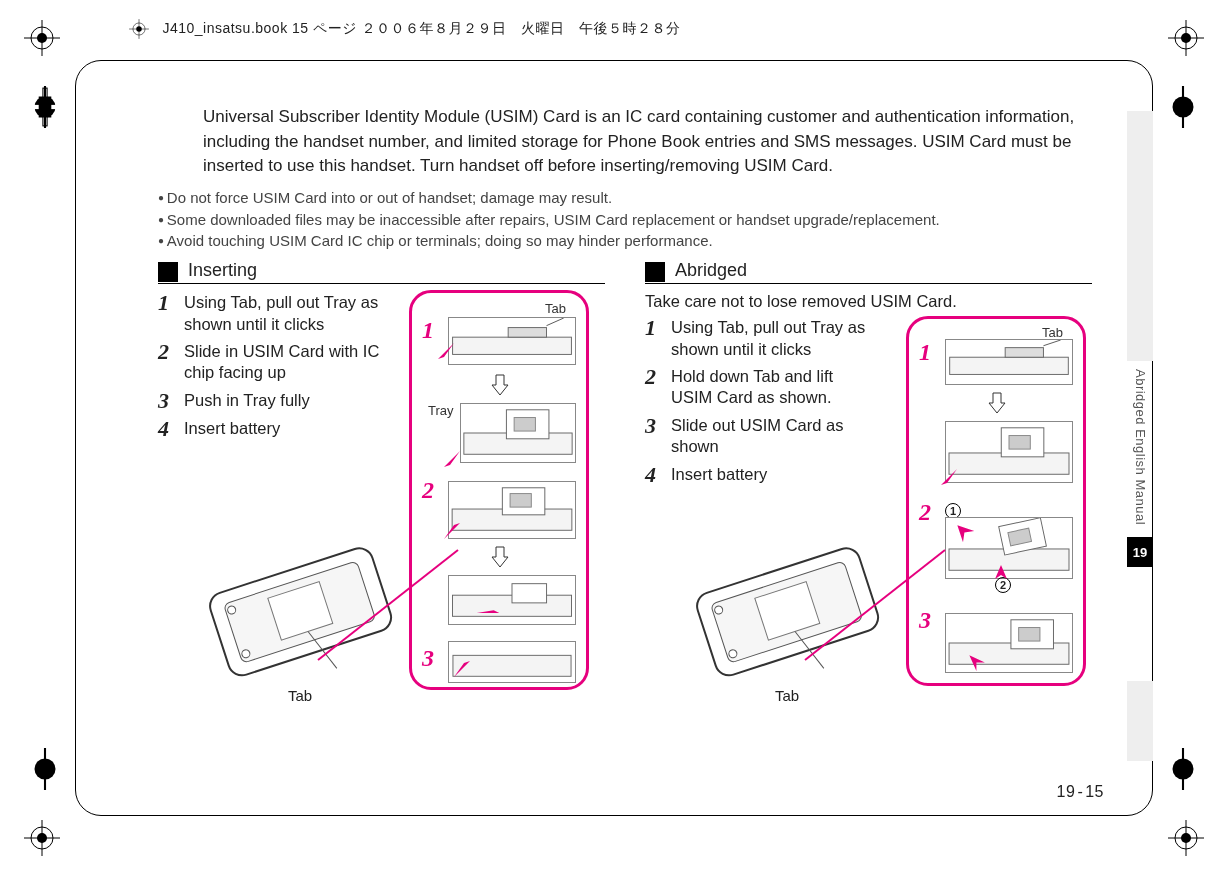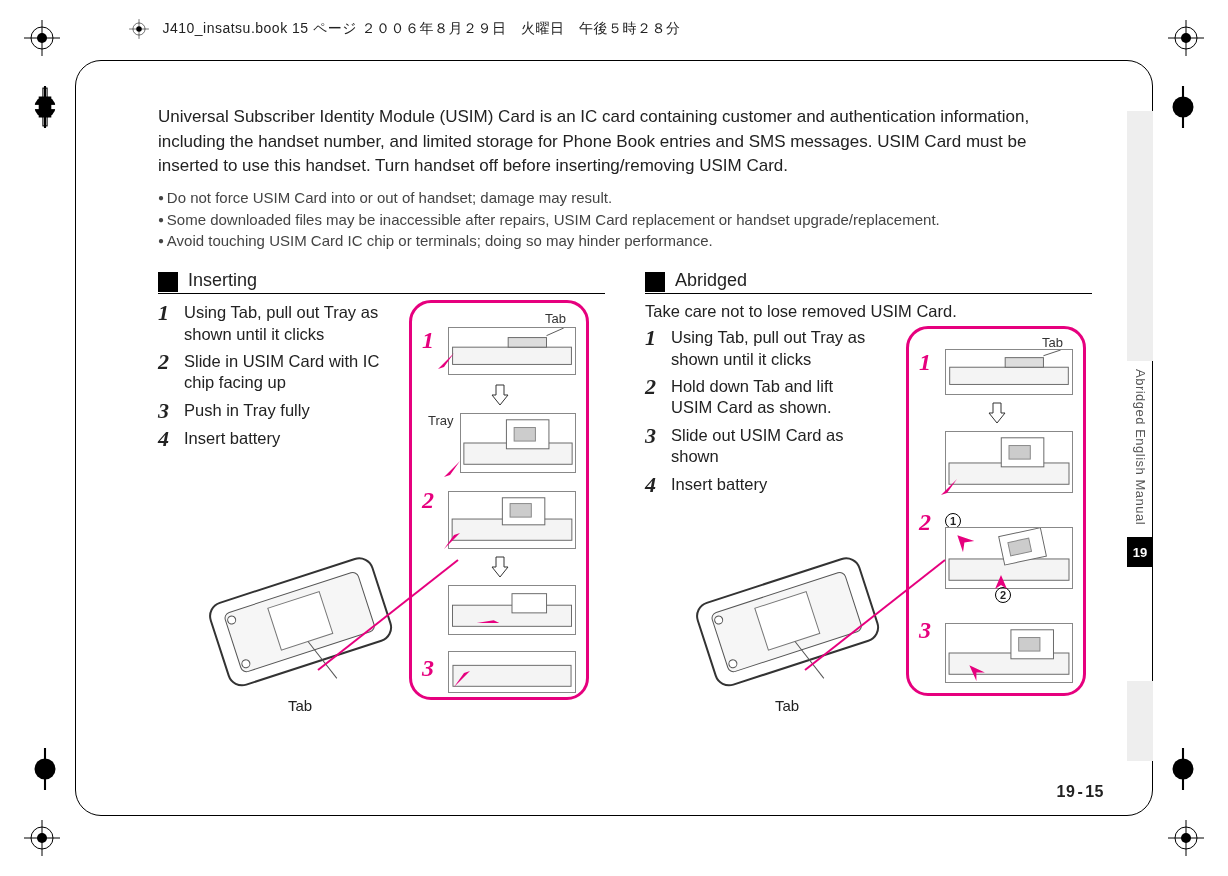--- a/index.html
+++ b/index.html
@@ -74,27 +74,27 @@
 
   .section-bar {
     background: #000; color: #fff;
     font-size: 19px;
     padding: 3px 14px;
     border-radius: 4px 4px 0 0;
     display: inline-block;
     width: 100%;
     margin-bottom: 10px;
   }
-  .intro { font-size: 17px; line-height: 1.45; max-width: 900px; }
+  .intro { font-size: 17px; line-height: 1.45; max-width: 900px; margin-left: 45px; }
   .bullets { margin-top: 8px; font-size: 15px; color:#444; }
   .bullets div::before { content:"● "; font-size:10px; vertical-align:2px; }
   .bullets div { line-height: 1.45; }
 
   .columns {
-    display: flex; gap: 40px; margin-top: 18px;
+    display: flex; gap: 40px; margin-top: 8px;
     align-items: flex-start;
   }
   .col { flex: 1; position: relative; min-height: 440px; }
 
   .subhead {
     display: flex; align-items: center;
     border-bottom: 1px solid #000;
     margin-bottom: 8px;
   }
   .subhead .sq { width: 20px; height: 20px; background:#000; margin-right:10px; }
@@ -144,21 +144,21 @@
   }
   .phone svg { width:100%; height:100%; }
   .phone-label {
     position:absolute; bottom:-4px; left:130px;
     font-size:15px;
   }
   .leader { position:absolute; stroke:#e6007e; }
 
   .page-num {
     position:absolute; bottom:14px; right:48px;
-    font-size:16px; letter-spacing:0.5px;font-weight:bold;
+    font-size:16px; letter-spacing:0.5px;
   }
   .page-num .dash { margin:0 2px; }
 
   .circled { display:inline-block; border:1.5px solid #000; border-radius:50%; width:16px; height:16px; line-height:14px; text-align:center; font-size:11px; font-weight:bold; }
 </style>
 </head>
 <body>
 
 <div class="reg tl"><svg viewBox="0 0 40 40">
       <circle cx="20" cy="20" r="11" fill="none" stroke="#000" stroke-width="1"></circle>

